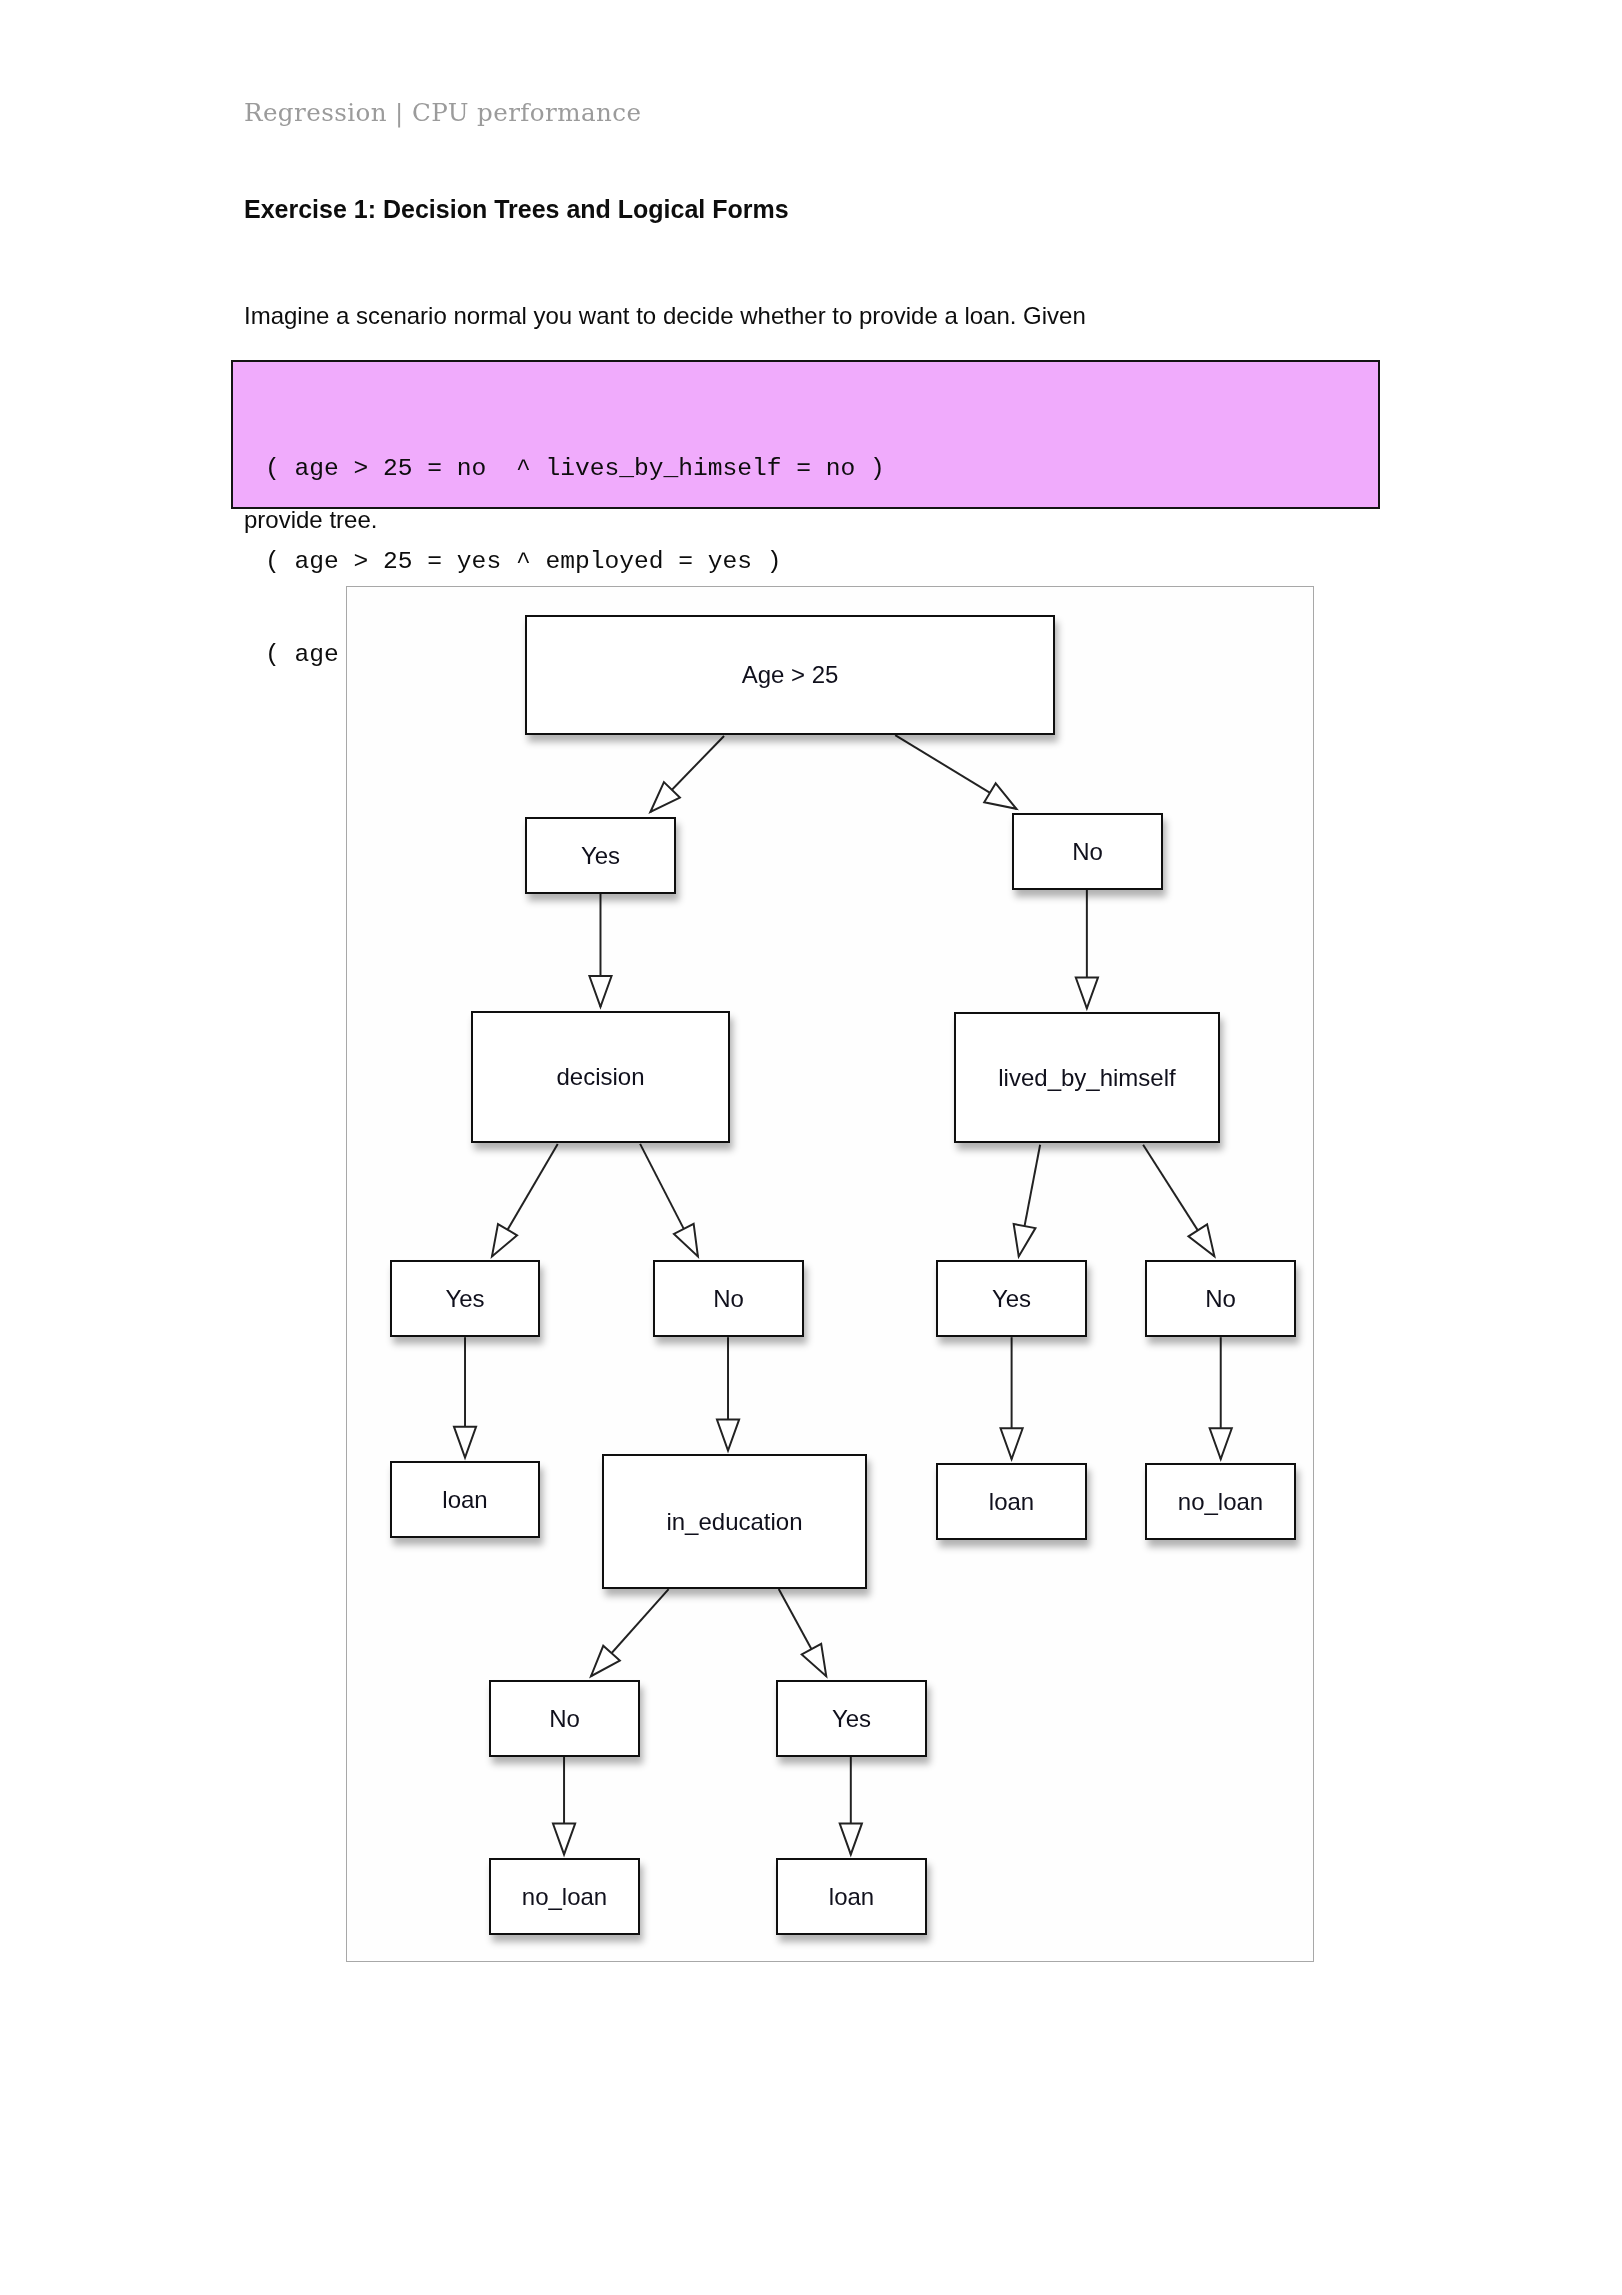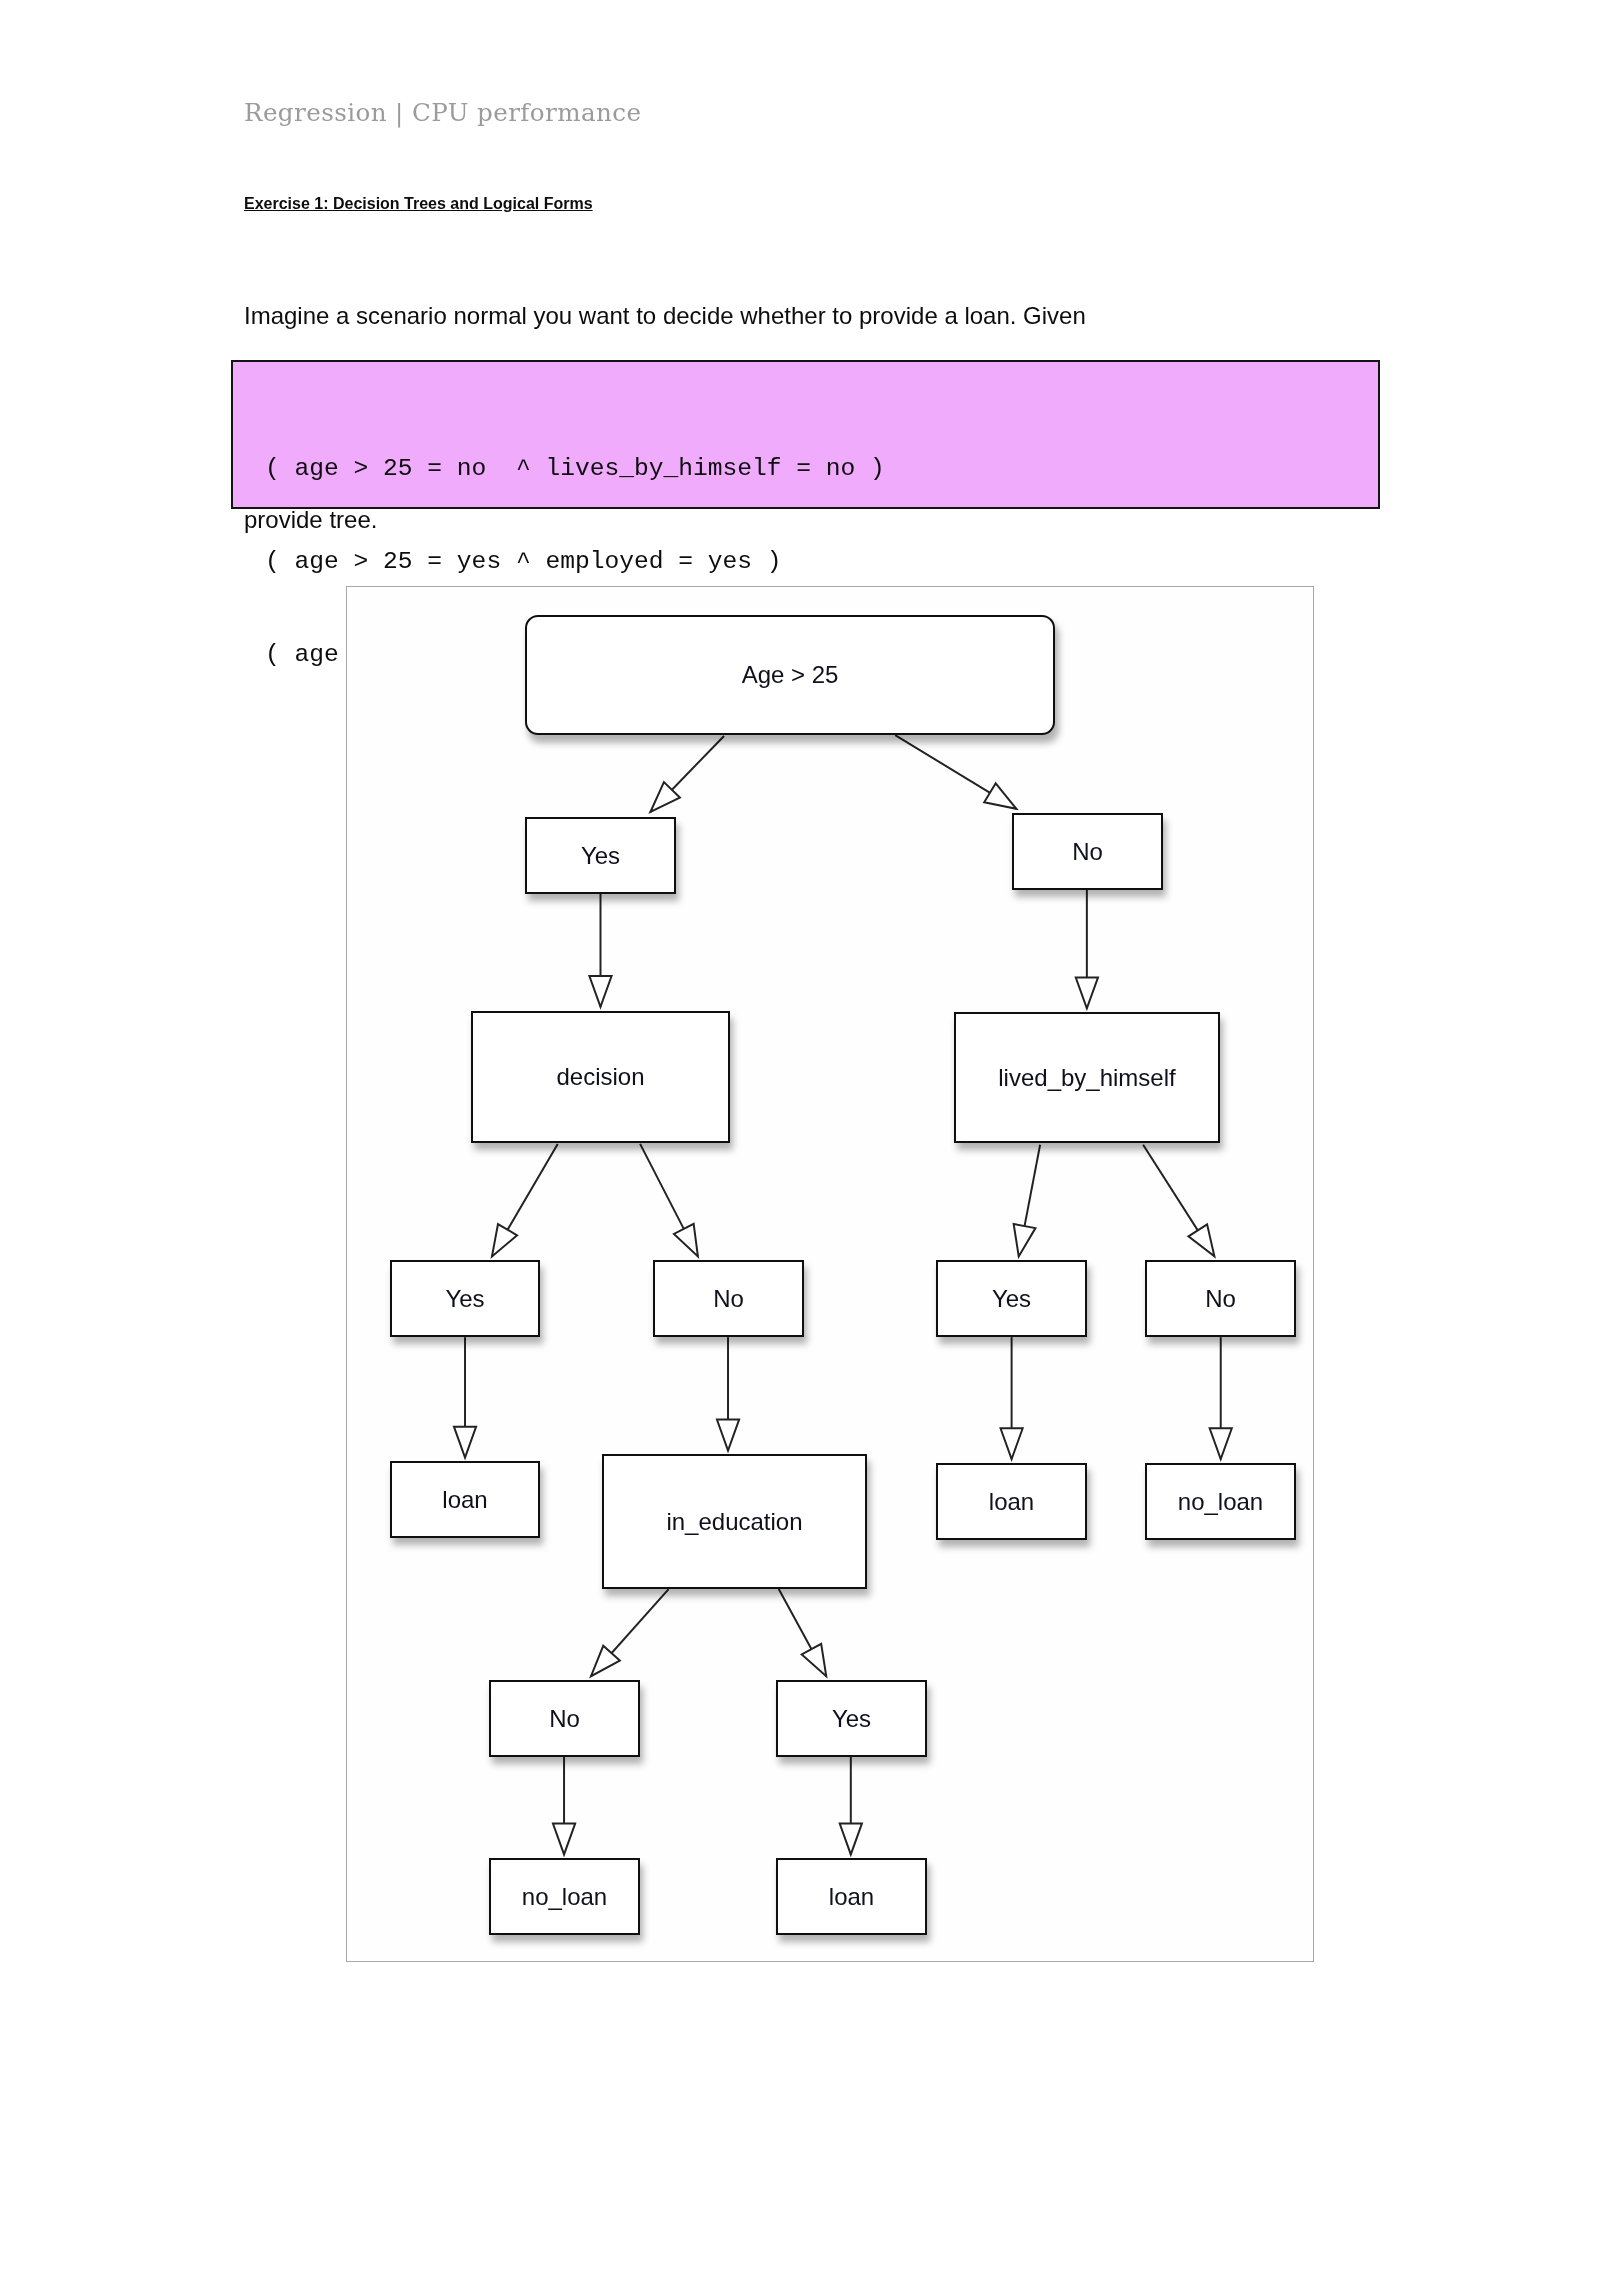--- a/index.html
+++ b/index.html
@@ -18,24 +18,23 @@
     top: 98px;
     font-family: "DejaVu Serif", "Liberation Serif", serif;
     font-size: 24.6px;
     letter-spacing: 0.4px;
     color: #9b9b9b;
   }
   .ex-title {
     position: absolute;
     left: 244px;
     top: 195px;
-    font-size: 16px;
+    font-size: 25px;
     font-weight: bold;
     color: #0d0d0d;
-    text-decoration: underline;
   }
   .ex-intro {
     position: absolute;
     left: 244px;
     top: 231px;
     font-size: 24px;
     line-height: 34px;
     color: #0d0d0d;
     white-space: pre;
   }
@@ -139,21 +138,21 @@
           <line x1="481" y1="947" x2="481" y2="1090" marker-end="url(#arrowhead)"></line>
           <line x1="839" y1="947" x2="839" y2="1101" marker-end="url(#arrowhead)"></line>
           <line x1="1103" y1="947" x2="1103" y2="1101" marker-end="url(#arrowhead)"></line>
           <line x1="406" y1="1265" x2="308" y2="1375" marker-end="url(#arrowhead)"></line>
           <line x1="545" y1="1265" x2="605" y2="1375" marker-end="url(#arrowhead)"></line>
           <line x1="274" y1="1477" x2="274" y2="1600" marker-end="url(#arrowhead)"></line>
           <line x1="636" y1="1477" x2="636" y2="1600" marker-end="url(#arrowhead)"></line>
         </g>
     </svg>
 
-  <div class="node" style="left: 178px; top: 28px; width: 530px; height: 120px; border-radius: 13px;">Age &gt; 25</div>
+  <div class="node" style="left: 178px; top: 28px; width: 530px; height: 120px;">Age &gt; 25</div>
       <div class="node" style="left: 178px; top: 230px; width: 151px; height: 77px;">Yes</div>
       <div class="node" style="left: 665px; top: 226px; width: 151px; height: 77px;">No</div>
       <div class="node" style="left: 124px; top: 424px; width: 259px; height: 132px;">decision</div>
       <div class="node" style="left: 607px; top: 425px; width: 266px; height: 131px;">lived_by_himself</div>
       <div class="node" style="left: 43px; top: 673px; width: 150px; height: 77px;">Yes</div>
       <div class="node" style="left: 306px; top: 673px; width: 151px; height: 77px;">No</div>
       <div class="node" style="left: 589px; top: 673px; width: 151px; height: 77px;">Yes</div>
       <div class="node" style="left: 798px; top: 673px; width: 151px; height: 77px;">No</div>
       <div class="node" style="left: 43px; top: 874px; width: 150px; height: 77px;">loan</div>
       <div class="node" style="left: 255px; top: 867px; width: 265px; height: 135px; text-align: center;">in_education</div>

